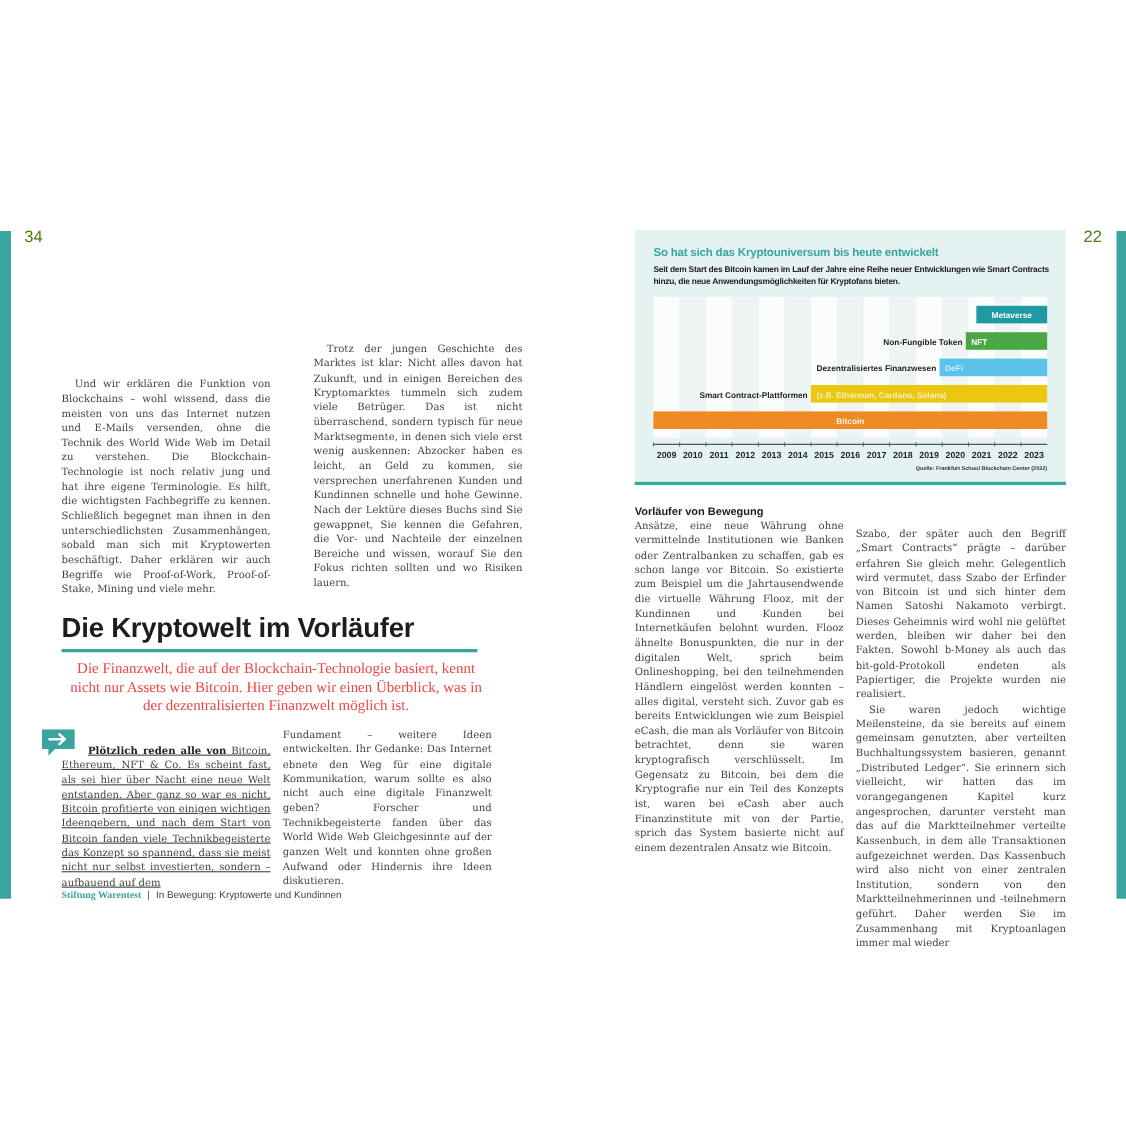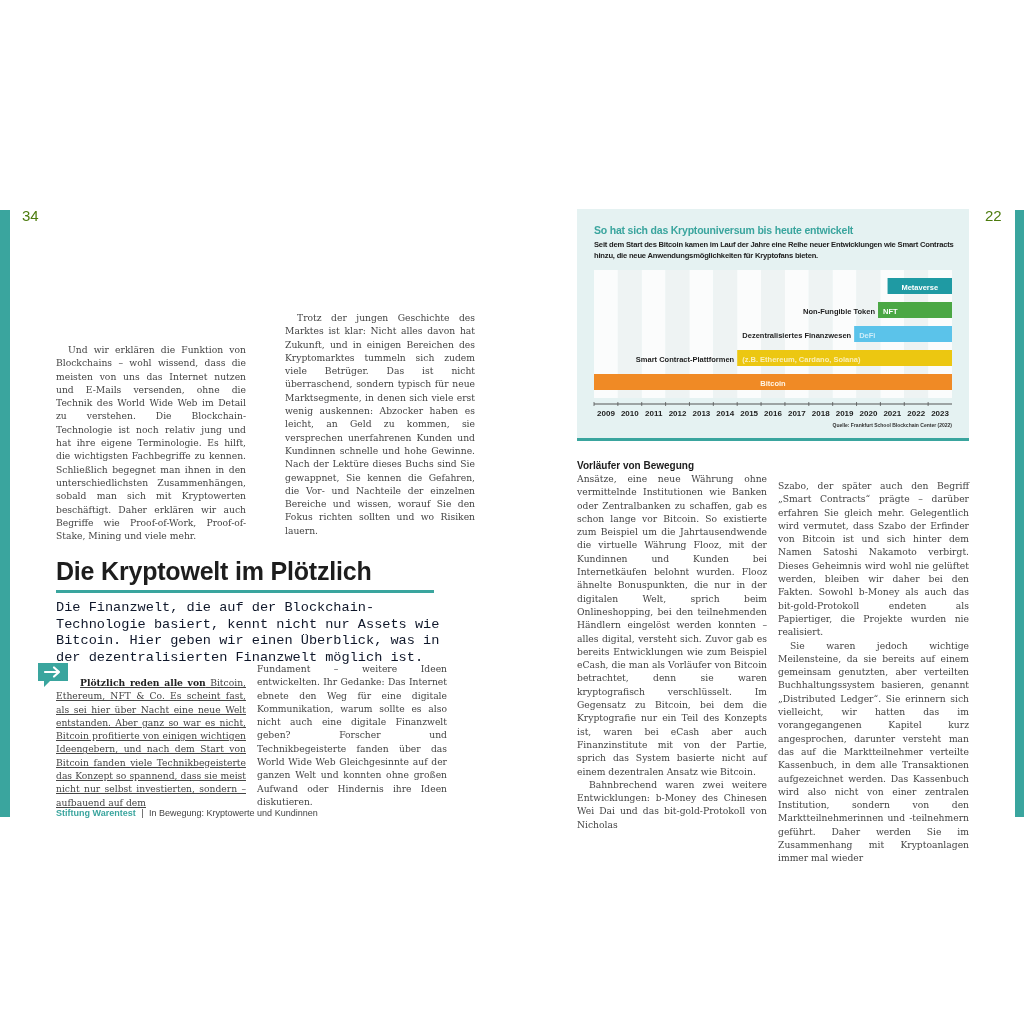--- a/index.html
+++ b/index.html
@@ -10,26 +10,26 @@
   .pagenum{position:absolute;top:207px;font-family:"Liberation Sans",sans-serif;font-size:15px;color:#4d7c0f;}
   .pn-left{left:22px;}
   .pn-right{left:985px;}
   .col{position:absolute;font-family:"DejaVu Serif",serif;font-size:9.2px;line-height:13.3px;color:#444;text-align:justify;}
   .col p{margin:0;}
   .indent{text-indent:12px;}
   .c1{left:56px;top:311px;width:190px;margin-top:32px;}
   .c2{left:257px;top:311px;width:190px;margin-left:28px;}
   .heading{position:absolute;left:56px;top:557px;font-family:"Liberation Sans",sans-serif;font-weight:bold;font-size:25px;color:#1d1d1d;letter-spacing:-0.2px;}
   .heading-rule{position:absolute;left:56px;top:590px;width:378px;height:3px;background:#3aa59e;}
-  .lead{position:absolute;left:56px;top:600px;width:390px;font-family:Liberation Mono, monospace;font-size:13.6px;line-height:16.5px;color:#0f172a;}
+  .lead{position:absolute;left:56px;top:600px;width:390px;font-family:Liberation Serif, serif;font-size:13.6px;line-height:16.5px;color:#ef4444;text-align:center;}
   .arrow-badge{position:absolute;left:38px;top:663px;width:30px;height:24px;}
   .c3{left:56px;top:676px;width:190px;text-decoration:underline;}
   .c4{left:257px;top:662px;width:190px;}
   .footer{position:absolute;left:56px;top:808px;font-family:"Liberation Sans",sans-serif;font-size:9px;color:#444;}
-  .footer .brand{color:#3aa59e;font-weight:bold;}
+  .footer .brand{color:#3aa59e;font-weight:bold;font-family:Liberation Serif, serif;}
   .infobox{position:absolute;left:577px;top:209px;width:392px;height:229px;background:#e5f2f2;}
   .infobox-rule{position:absolute;left:577px;top:438px;width:392px;height:3px;background:#3aa59e;}
   .info-title{position:absolute;left:594px;top:224px;font-family:Liberation Sans, sans-serif;font-weight:bold;font-size:10.5px;color:#3aa59e;letter-spacing:-0.2px;}
   .info-sub{position:absolute;left:594px;top:240px;width:360px;font-family:"Liberation Sans",sans-serif;font-weight:bold;font-size:7.6px;line-height:10.5px;color:#222;letter-spacing:-0.2px;}
   .chart{position:absolute;left:590px;top:270px;width:372px;height:170px;}
   .h2{position:absolute;left:577px;top:460px;font-family:"Liberation Sans",sans-serif;font-weight:bold;font-size:10px;color:#1d1d1d;}
   .c5{left:577px;top:472px;width:190px;}
   .c6{left:778px;top:459px;width:191px;margin-top:20px;}
 </style>
 </head>
@@ -41,21 +41,21 @@
 <div class="pagenum pn-left">34</div>
 <div class="pagenum pn-right">22</div>
 
 <div class="col c1">
   <p class="indent">Und wir erklären die Funktion von Blockchains – wohl wissend, dass die meisten von uns das Internet nutzen und E-Mails versenden, ohne die Technik des World Wide Web im Detail zu verstehen. Die Blockchain-Technologie ist noch relativ jung und hat ihre eigene Terminologie. Es hilft, die wichtigsten Fachbegriffe zu kennen. Schließlich begegnet man ihnen in den unterschiedlichsten Zusammenhängen, sobald man sich mit Kryptowerten beschäftigt. Daher erklären wir auch Begriffe wie Proof-of-Work, Proof-of-Stake, Mining und viele mehr.</p>
 </div>
 <div class="col c2">
   <p class="indent">Trotz der jungen Geschichte des Marktes ist klar: Nicht alles davon hat Zukunft, und in einigen Bereichen des Kryptomarktes tummeln sich zudem viele Betrüger. Das ist nicht überraschend, sondern typisch für neue Marktsegmente, in denen sich viele erst wenig auskennen: Abzocker haben es leicht, an Geld zu kommen, sie versprechen unerfahrenen Kunden und Kundinnen schnelle und hohe Gewinne. Nach der Lektüre dieses Buchs sind Sie gewappnet, Sie kennen die Gefahren, die Vor- und Nachteile der einzelnen Bereiche und wissen, worauf Sie den Fokus richten sollten und wo Risiken lauern.</p>
 </div>
 
-<div class="heading">Die Kryptowelt im Plötzlich</div>
+<div class="heading">Die Kryptowelt im Vorläufer</div>
 <div class="heading-rule"></div>
 <div class="lead">Die Finanzwelt, die auf der Blockchain-Technologie basiert, kennt nicht nur Assets wie Bitcoin. Hier geben wir einen Überblick, was in der dezentralisierten Finanzwelt möglich ist.</div>
 
 <svg class="arrow-badge" viewBox="0 0 30 24">
   <path d="M0 0 H30 V18 H12 L6 24 V18 H0 Z" fill="#3aa59e"></path>
   <path d="M7 9 H21 M16 4.5 L21 9 L16 13.5" stroke="#ffffff" stroke-width="2.2" fill="none" stroke-linecap="round" stroke-linejoin="round"></path>
 </svg>
 
 <div class="col c3">
   <p style="text-indent:24px;"><b style="color:#222;">Plötzlich reden alle von</b><span> Bitcoin, Ethereum, NFT &amp; Co. Es scheint fast, als sei hier über Nacht eine neue Welt entstanden. Aber ganz so war es nicht, Bitcoin profitierte von einigen wichtigen Ideengebern, und nach dem Start von Bitcoin fanden viele Technikbegeisterte das Konzept so spannend, dass sie meist nicht nur selbst investierten, sondern – aufbauend auf dem</span></p>
@@ -134,18 +134,17 @@
     <line x1="314.26666666666665" y1="132" x2="314.26666666666665" y2="136" stroke="#555" stroke-width="0.8"></line>
     <text x="326.2" y="146" font-family="Liberation Sans, sans-serif" font-size="8" font-weight="bold" fill="#222" text-anchor="middle">2022</text>
     <line x1="338.1333333333333" y1="132" x2="338.1333333333333" y2="136" stroke="#555" stroke-width="0.8"></line>
     <text x="350.06666666666666" y="146" font-family="Liberation Sans, sans-serif" font-size="8" font-weight="bold" fill="#222" text-anchor="middle">2023</text>
     <text x="362" y="157" font-family="Liberation Sans, sans-serif" font-size="5" font-weight="bold" fill="#333" text-anchor="end">Quelle: Frankfurt School Blockchain Center (2022)</text>
   </svg>
 
 <div class="h2">Vorläufer von Bewegung</div>
 <div class="col c5">
   <p>Ansätze, eine neue Währung ohne vermittelnde Institutionen wie Banken oder Zentralbanken zu schaffen, gab es schon lange vor Bitcoin. So existierte zum Beispiel um die Jahrtausendwende die virtuelle Währung Flooz, mit der Kundinnen und Kunden bei Internetkäufen belohnt wurden. Flooz ähnelte Bonuspunkten, die nur in der digitalen Welt, sprich beim Onlineshopping, bei den teilnehmenden Händlern eingelöst werden konnten – alles digital, versteht sich. Zuvor gab es bereits Entwicklungen wie zum Beispiel eCash, die man als Vorläufer von Bitcoin betrachtet, denn sie waren kryptografisch verschlüsselt. Im Gegensatz zu Bitcoin, bei dem die Kryptografie nur ein Teil des Konzepts ist, waren bei eCash aber auch Finanzinstitute mit von der Partie, sprich das System basierte nicht auf einem dezentralen Ansatz wie Bitcoin.</p>
-  <p class="indent">Bahnbrechend waren zwei weitere Entwicklungen: b-Money des Chinesen Wei Dai und das bit-gold-Protokoll von Nicholas</p>
 </div>
 <div class="col c6">
   <p>Szabo, der später auch den Begriff „Smart Contracts“ prägte – darüber erfahren Sie gleich mehr. Gelegentlich wird vermutet, dass Szabo der Erfinder von Bitcoin ist und sich hinter dem Namen Satoshi Nakamoto verbirgt. Dieses Geheimnis wird wohl nie gelüftet werden, bleiben wir daher bei den Fakten. Sowohl b-Money als auch das bit-gold-Protokoll endeten als Papiertiger, die Projekte wurden nie realisiert.</p>
   <p class="indent">Sie waren jedoch wichtige Meilensteine, da sie bereits auf einem gemeinsam genutzten, aber verteilten Buchhaltungssystem basieren, genannt „Distributed Ledger“. Sie erinnern sich vielleicht, wir hatten das im vorangegangenen Kapitel kurz angesprochen, darunter versteht man das auf die Marktteilnehmer verteilte Kassenbuch, in dem alle Transaktionen aufgezeichnet werden. Das Kassenbuch wird also nicht von einer zentralen Institution, sondern von den Marktteilnehmerinnen und -teilnehmern geführt. Daher werden Sie im Zusammenhang mit Kryptoanlagen immer mal wieder</p>
 </div>
 
 </body></html>

